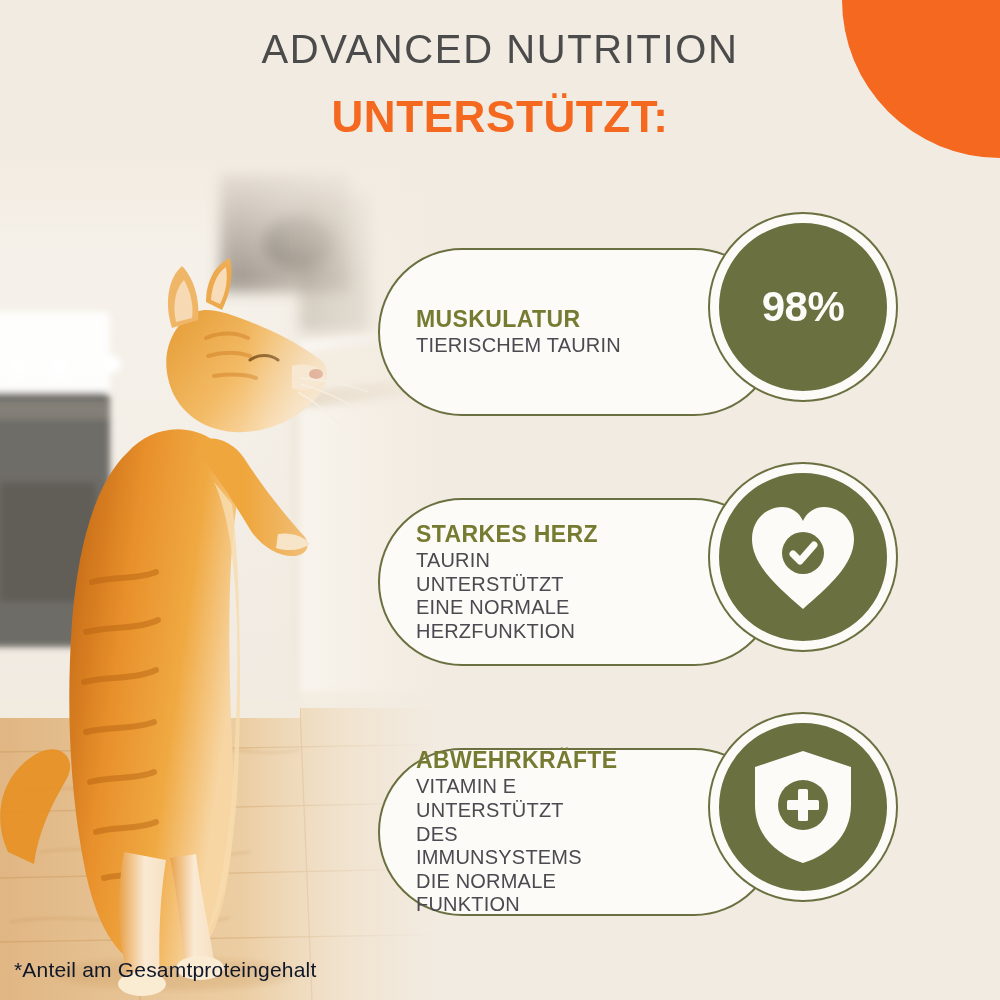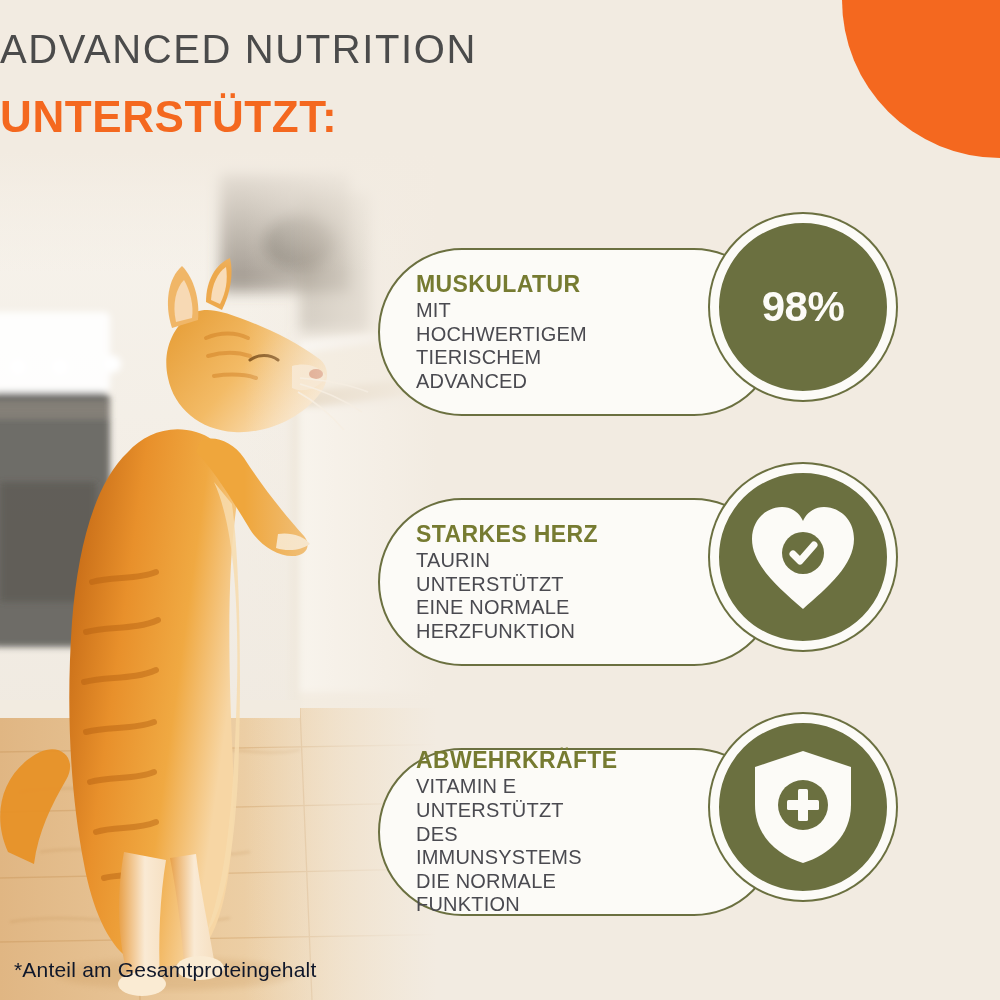--- a/index.html
+++ b/index.html
@@ -30,21 +30,21 @@
 
   
   .corner{
     position:absolute;top:0;right:0;
     width:158px;height:158px;
     background:#F4681F;
     border-bottom-left-radius:158px;
   }
 
   
-  .title-wrap{position:absolute;left:0;top:26px;width:1000px;text-align:left;z-index:6;}
+  .title-wrap{position:absolute;left:0;top:26px;width:1000px;text-align:center;z-index:6;}
   .title-1{
     font-size:40px;letter-spacing:1.6px;color:#4B4B4B;font-weight:400;
     line-height:1.15;
   }
   .title-2{
     font-size:44px;letter-spacing:0.6px;color:#F4681F;font-weight:bold;
     line-height:1.15;margin-top:20px;
   }
 
   
@@ -282,22 +282,21 @@
     <div class="title-1">ADVANCED NUTRITION</div>
     <div class="title-2">UNTERSTÜTZT:</div>
   </div>
 
   <div class="row row-1">
     <div class="pill">
       <div class="pill-head">
         <div>MUSKULATUR</div>
       </div>
       <div class="pill-body">
-        <div>MIT HOCHWERTIGEM</div>
-        <div>TIERISCHEM ADVANCED</div>
+        <div>TIERISCHEM TAURIN</div>
       </div>
     </div>
   </div>
   <div class="badge badge-1">
     <div class="badge-pct">98%</div>
   </div>
 
   <div class="row row-2">
     <div class="pill">
       <div class="pill-head">

